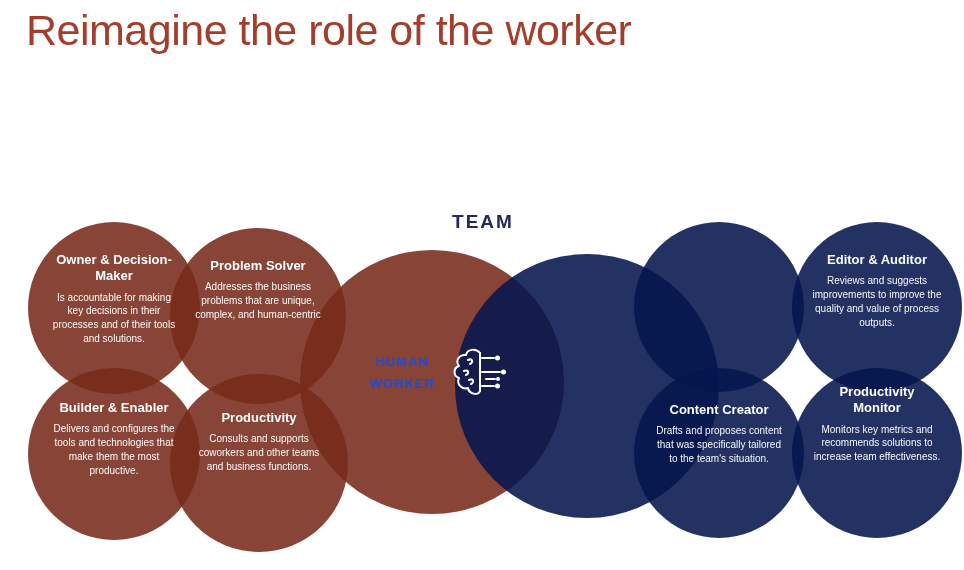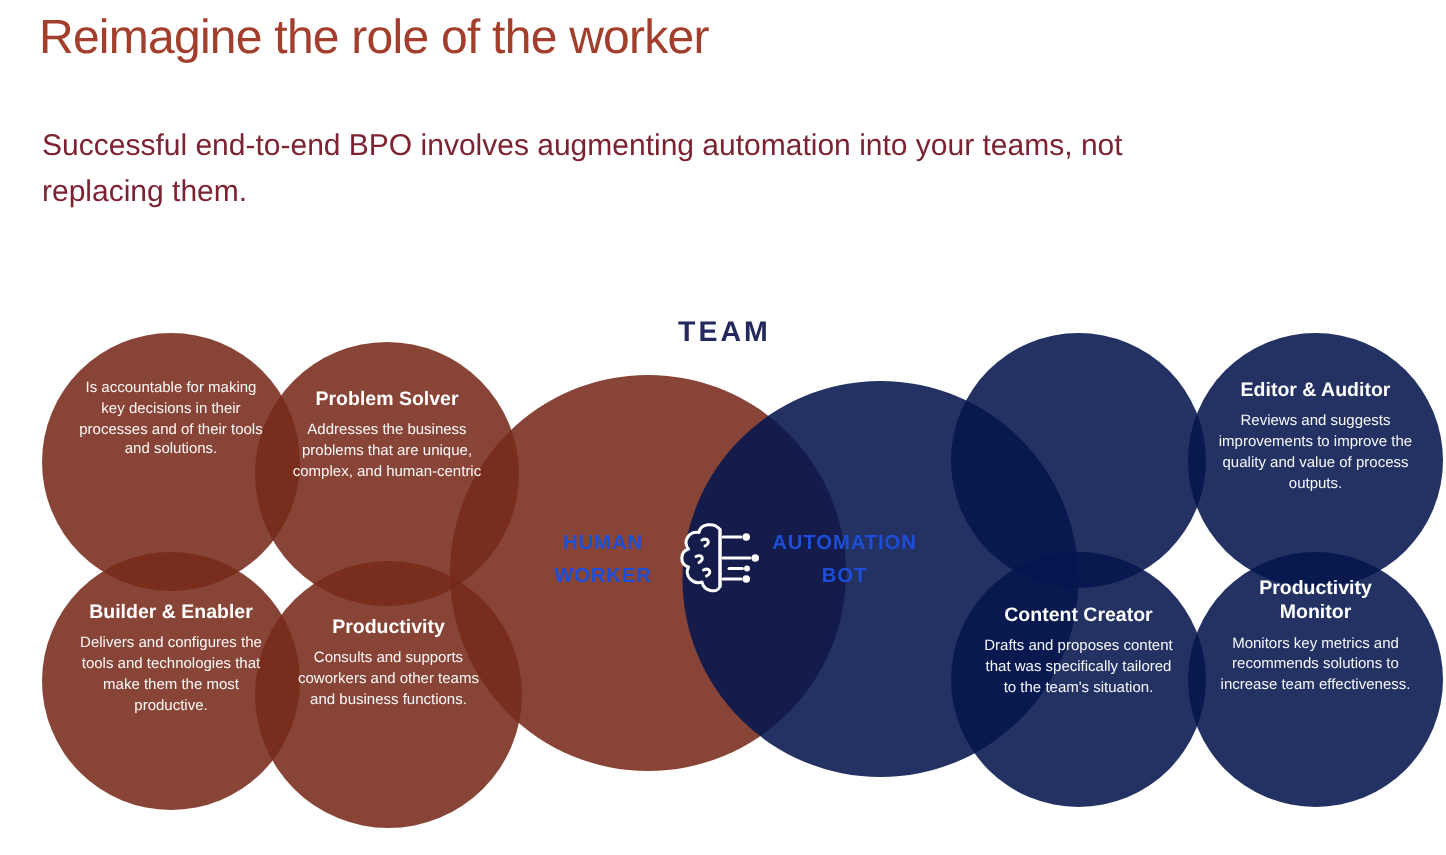--- a/index.html
+++ b/index.html
@@ -2,21 +2,21 @@
 <html style="--title-text: #A23E2B; --subtitle-text: #7C2230; --team-label: #23295E; --human-circle: #874537; --bot-circle: #233262; --circle-text: #FFFFFF;"><head>
 <meta charset="utf-8">
 <style>
   html,body { margin:0; padding:0; background:#ffffff; }
   .canvas {
     position:relative; width:964px; height:570px; overflow:hidden;
     background:#ffffff; font-family:"Liberation Sans", sans-serif;
   }
   .page-title {
     position:absolute; left:26px; top:6px; margin:0;
-    font-size:32px; font-weight:500; letter-spacing:-0.5px;
+    font-size:43px; font-weight:500; letter-spacing:-0.5px;
     color: var(--title-text, #A23E2B);
   }
   .subtitle {
     position:absolute; left:28px; top:82px; margin:0; width:800px;
     font-size:20px; line-height:1.55;
     color: var(--subtitle-text, #7C2230);
   }
   .diagram { position:absolute; left:0; top:0; width:964px; height:524px; }
   .team {
     position:absolute; left:383px; top:211px; width:200px; text-align:center;
@@ -44,21 +44,20 @@
     font-size:13.5px; font-weight:bold; letter-spacing:0.6px; line-height:1.6;
   }
   .icon { position:absolute; }
 </style>
 </head>
 <body>
 
 <div class="canvas">
 
   <h1 class="page-title">Reimagine the role of the worker</h1>
-  <p class="subtitle">Successful end-to-end BPO involves augmenting automation into your teams, not replacing them.</p>
 
   <div class="diagram">
 
     <div class="team">TEAM</div>
 
     <div class="circle c-brown" style="left:28px;top:222px;width:172px;height:172px"></div>
     <div class="circle c-brown" style="left:170px;top:228px;width:176px;height:176px"></div>
     <div class="circle c-brown" style="left:28px;top:368px;width:172px;height:172px"></div>
     <div class="circle c-brown" style="left:170px;top:374px;width:178px;height:178px"></div>
 
@@ -80,23 +79,23 @@
         <circle cx="45.5" cy="12" r="2.5" fill="#ffffff" stroke="none"></circle>
       <path d="M30,26 H48"></path>
         <circle cx="51.5" cy="26" r="2.5" fill="#ffffff" stroke="none"></circle>
       <path d="M34,33 H43"></path>
         <circle cx="46" cy="33" r="2" fill="#ffffff" stroke="none"></circle>
       <path d="M30,40 H42"></path>
         <circle cx="45.5" cy="40" r="2.5" fill="#ffffff" stroke="none"></circle>
     </svg>
 
     <div class="big-label" style="left:362px;top:351px;width:80px">HUMAN WORKER</div>
-    <div class="big-label" style="left:507px;top:351px;width:112px">AUTOMATION BOT</div>
 
     <div class="role" style="left:42px;top:252px">
+      <h3>Owner &amp; Decision-Maker</h3>
       <p>Is accountable for making key decisions in their processes and of their tools and solutions.</p>
     </div>
     <div class="role" style="left:186px;top:258px">
       <h3>Problem Solver</h3>
       <p>Addresses the business problems that are unique, complex, and human-centric</p>
     </div>
     <div class="role" style="left:42px;top:400px">
       <h3>Builder &amp; Enabler</h3>
       <p>Delivers and configures the tools and technologies that make them the most productive.</p>
     </div>

